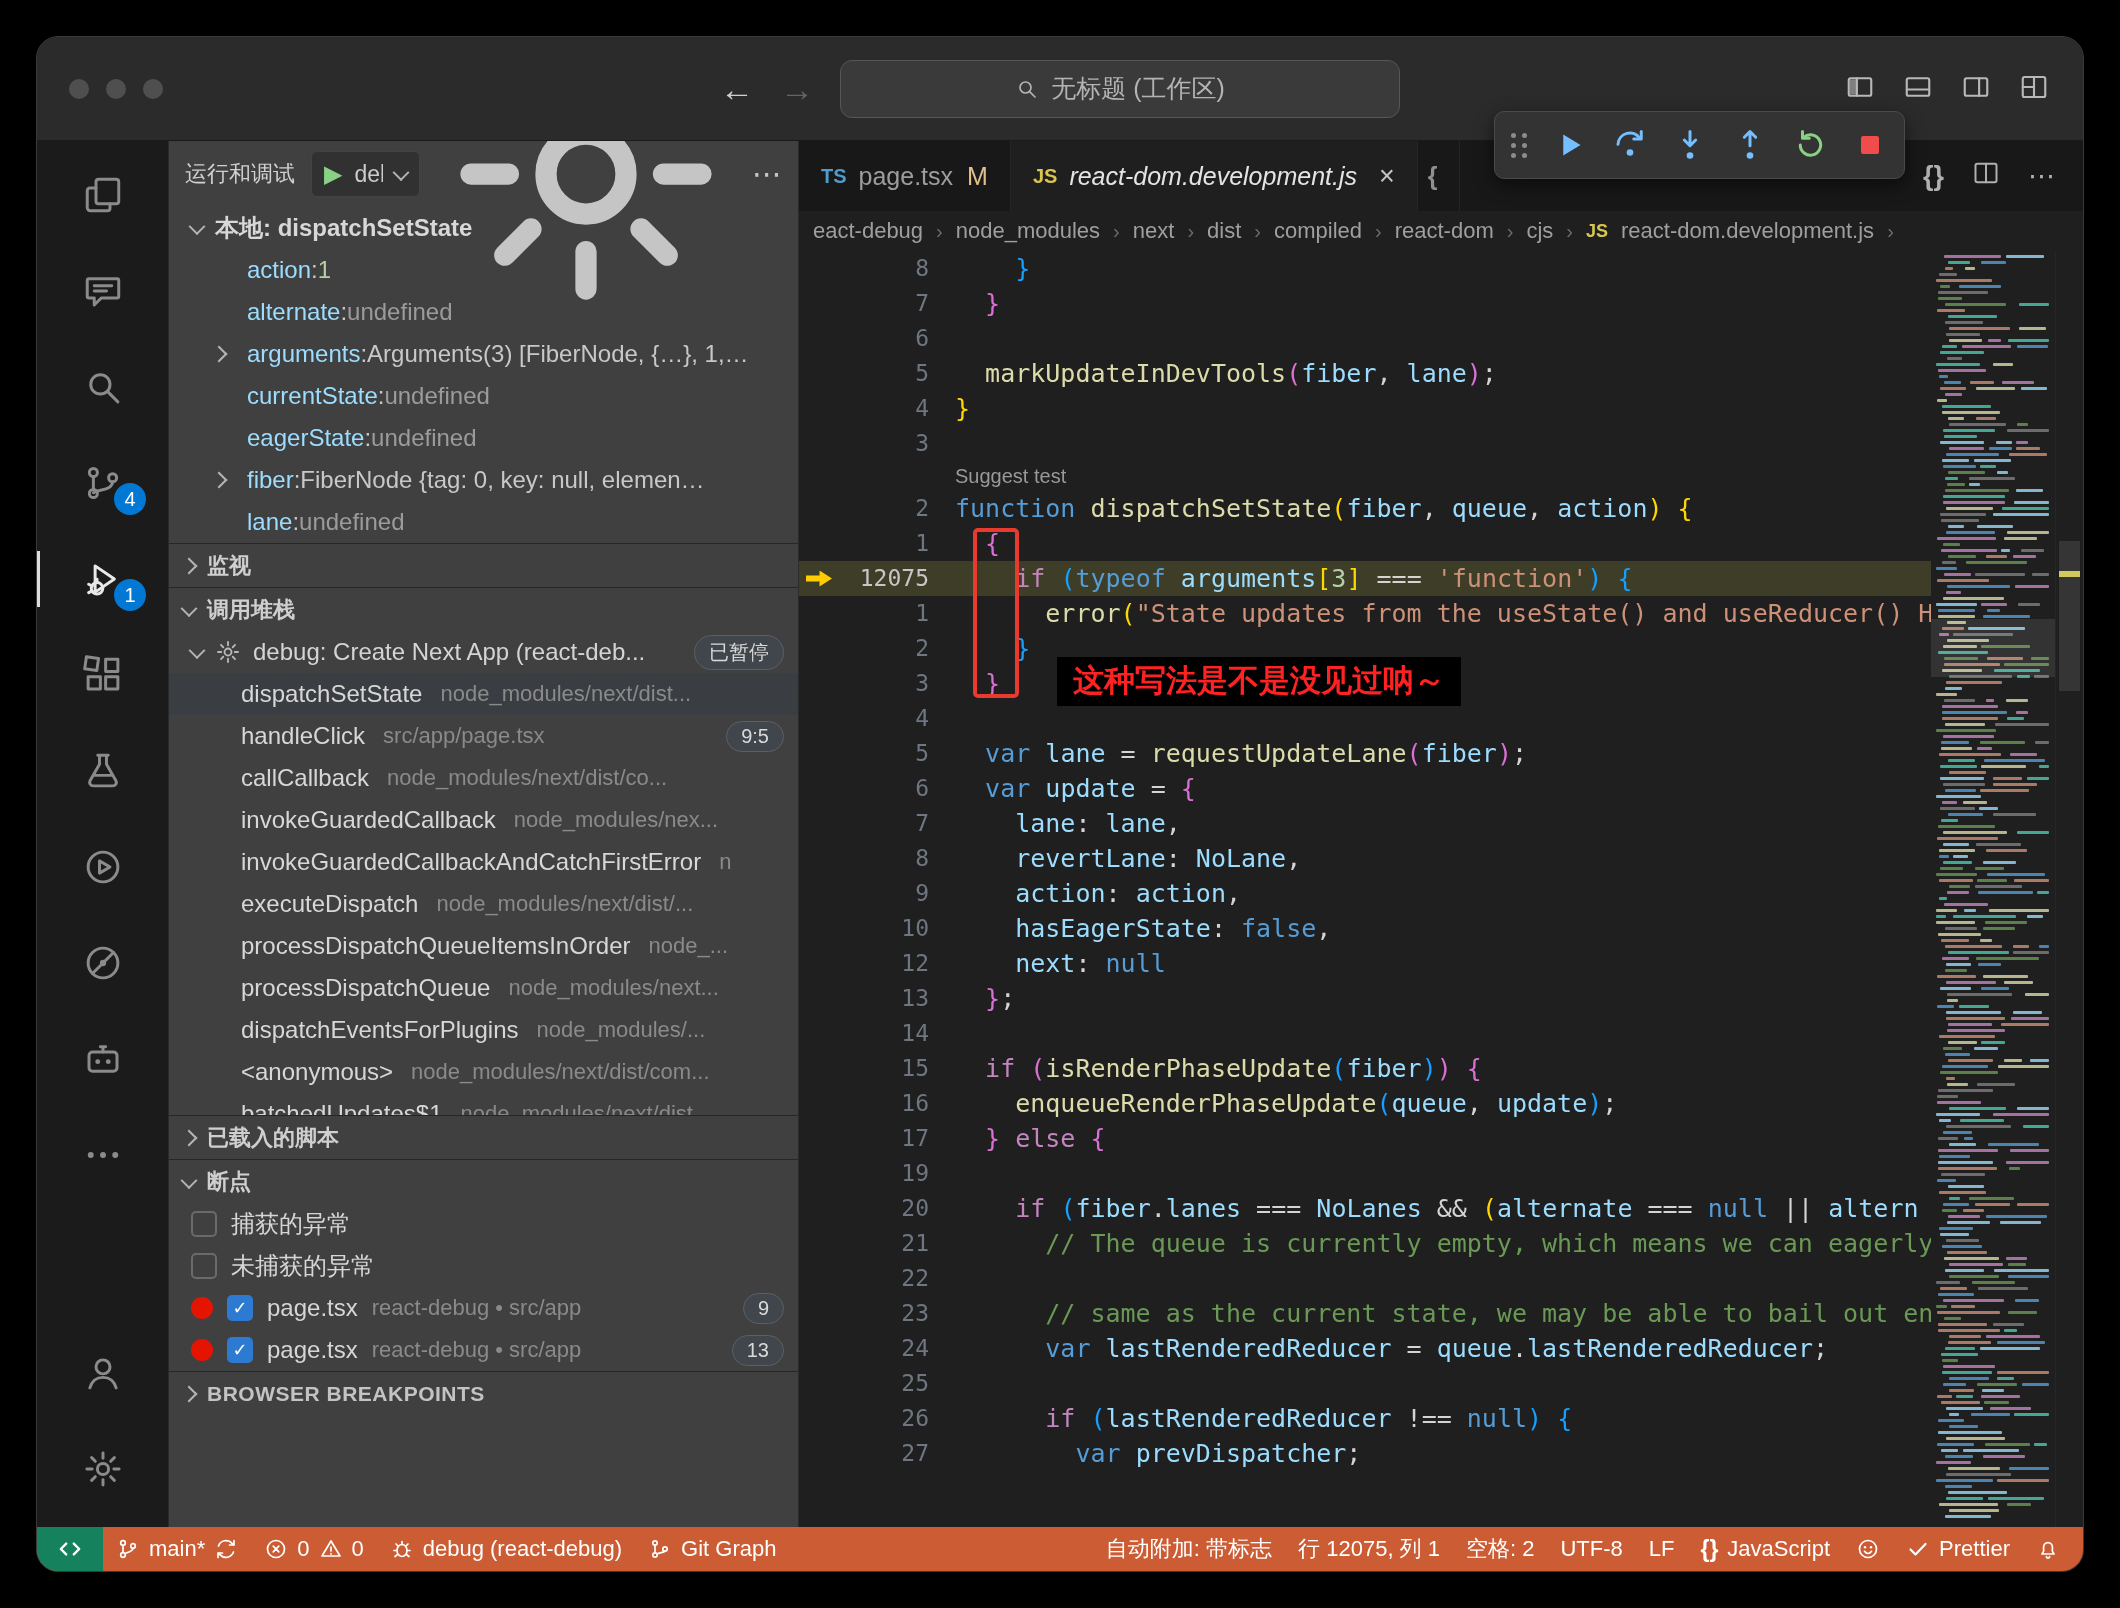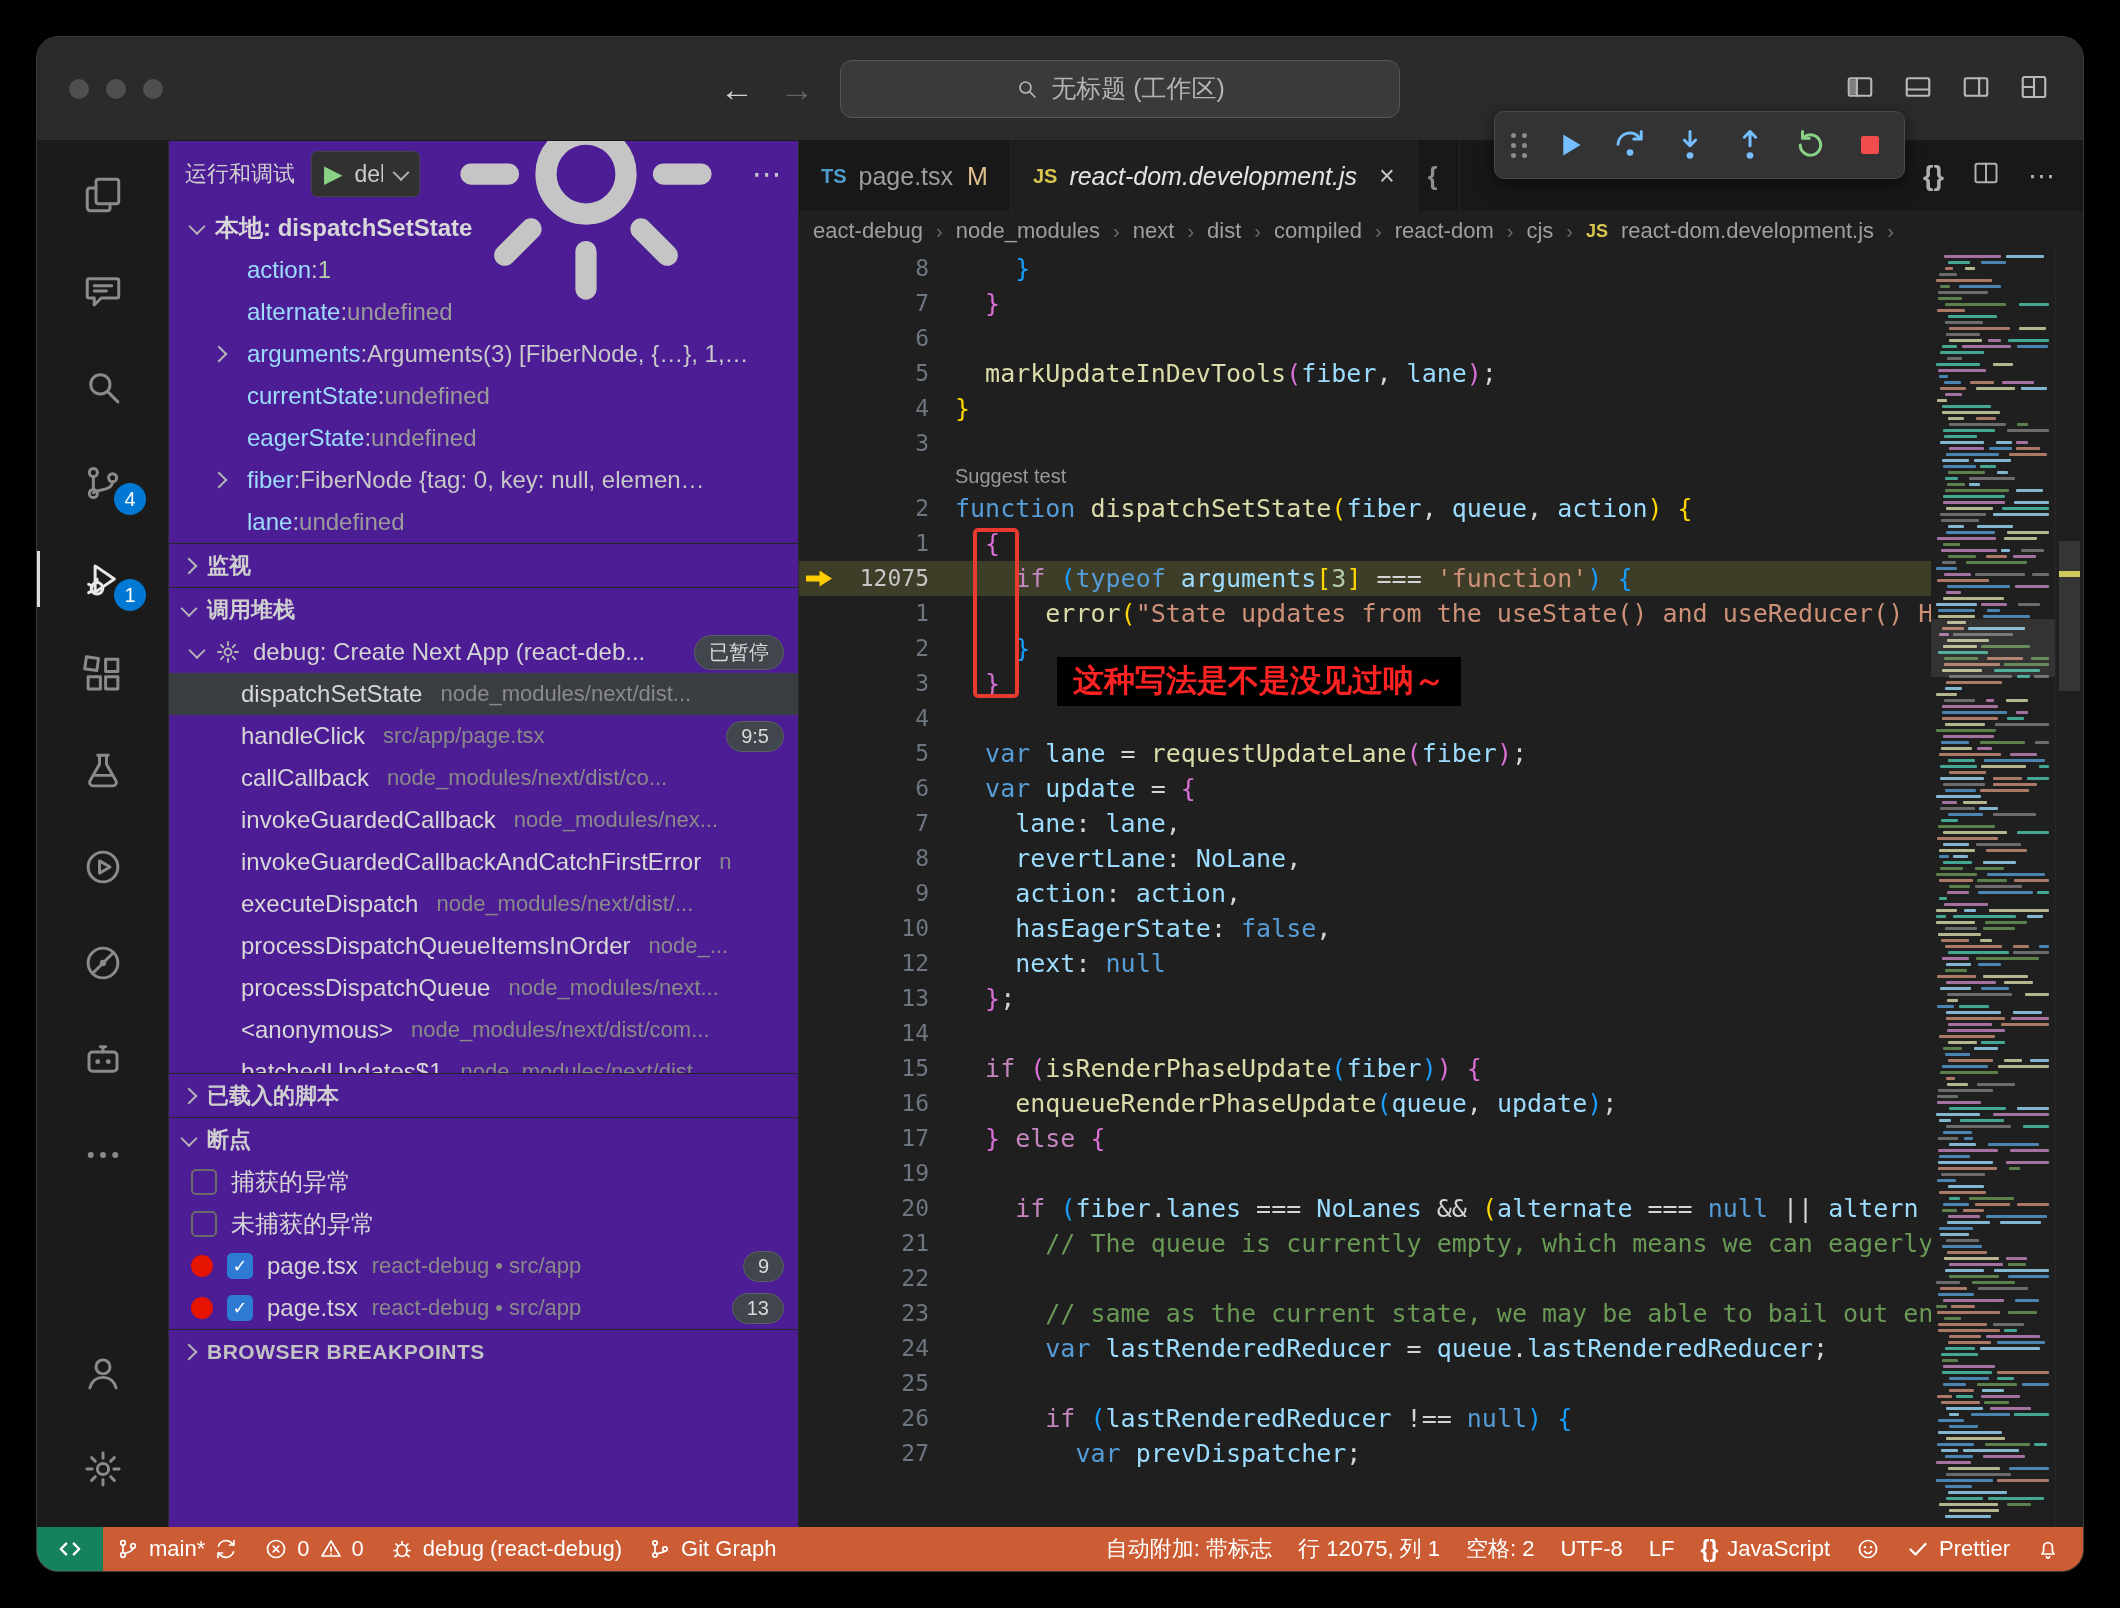--- a/index.html
+++ b/index.html
@@ -26,21 +26,21 @@
   
   .main{flex:1;display:flex;min-height:0}
   .activitybar{width:132px;flex:0 0 auto;background:#1b1b1b;border-right:1px solid #2b2b2b;display:flex;flex-direction:column;padding-top:6px}
   .ab-item{width:131px;height:96px;display:flex;align-items:center;justify-content:center;color:#8b8b8b;position:relative}
   .ab-item .icon{width:42px;height:42px}
   .ab-item.active{color:#e8e8e8}
   .ab-item.active::before{content:'';position:absolute;left:0;top:20px;bottom:20px;width:3px;background:#dcdcdc}
   .ab-badge{position:absolute;right:22px;bottom:16px;background:#0078d4;color:#fff;border-radius:999px;min-width:32px;height:32px;padding:0 6px;font-size:20px;display:flex;align-items:center;justify-content:center}
   .ab-bottom{margin-top:auto;padding-bottom:10px}
   
-  .sidebar{width:630px;flex:0 0 auto;background:#4c1d95;border-right:1px solid #2b2b2b;display:flex;flex-direction:column;overflow:hidden;color:#ccc}
+  .sidebar{width:630px;flex:0 0 auto;background:#404040;border-right:1px solid #2b2b2b;display:flex;flex-direction:column;overflow:hidden;color:#ccc}
   .panel-head{height:66px;flex:0 0 auto;display:flex;align-items:center;gap:16px;padding:0 16px}
   .panel-title{font-size:22px;color:#cfcfcf;white-space:nowrap}
   .cfg{flex:1;height:46px;background:#313131;border:1px solid #434343;border-radius:6px;display:flex;align-items:center;padding:0 12px;gap:12px;min-width:0}
   .cfg-play{color:#89d185;font-size:24px;line-height:1}
   .cfg-label{flex:1;font-size:23px;color:#ccc;white-space:nowrap;overflow:hidden}
   .head-ic{color:#c5c5c5;font-size:30px;line-height:1}
   .sec-head{height:44px;flex:0 0 auto;display:flex;align-items:center;gap:12px;padding:0 14px;border-top:1px solid #262626;font-weight:700;font-size:22px;color:#cfcfcf;white-space:nowrap}
   .tree-row{height:42px;flex:0 0 auto;display:flex;align-items:center;font-size:24px;white-space:nowrap;overflow:hidden}
   .scope{padding-left:22px;gap:12px;font-weight:700;color:#d8d8d8}
   .var-row{padding-left:44px}
@@ -411,20 +411,24 @@
             <span class="fname">executeDispatch</span>
             <span class="fpath">node_modules/next/dist/...</span>
           </div>
           <div class="frame-row">
             <span class="fname">processDispatchQueueItemsInOrder</span>
             <span class="fpath">node_...</span>
           </div>
           <div class="frame-row">
             <span class="fname">processDispatchQueue</span>
             <span class="fpath">node_modules/next...</span>
+          </div>
+          <div class="frame-row">
+            <span class="fname">dispatchEventsForPlugins</span>
+            <span class="fpath">node_modules/...</span>
           </div>
           <div class="frame-row">
             <span class="fname">&lt;anonymous&gt;</span>
             <span class="fpath">node_modules/next/dist/com...</span>
           </div>
           <div class="frame-row clipped">
             <span class="fname">batchedUpdates$1</span>
             <span class="fpath">node_modules/next/dist...</span>
           </div>
           <div class="sec-head">

